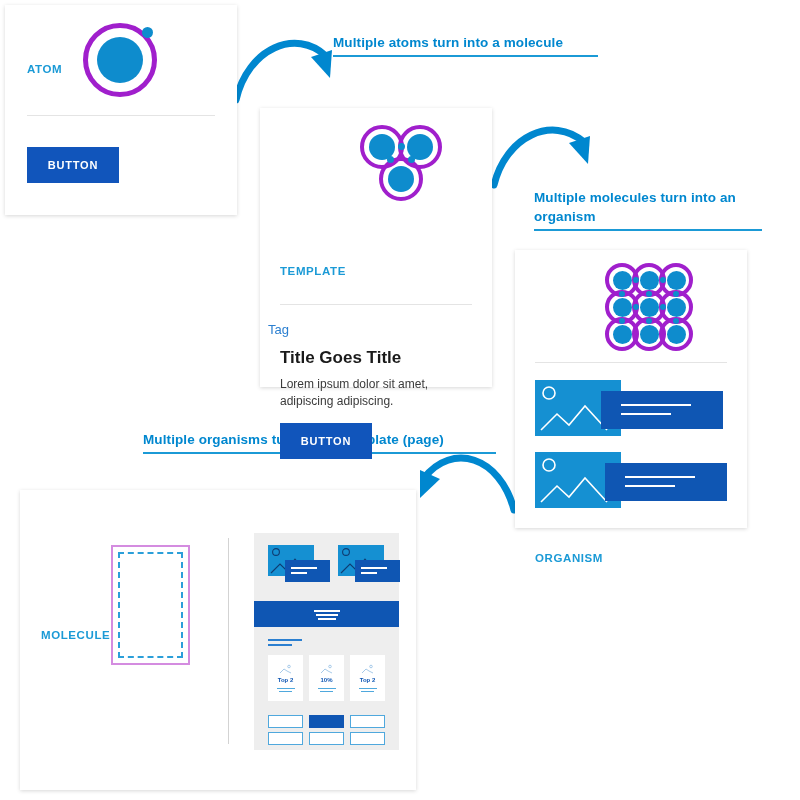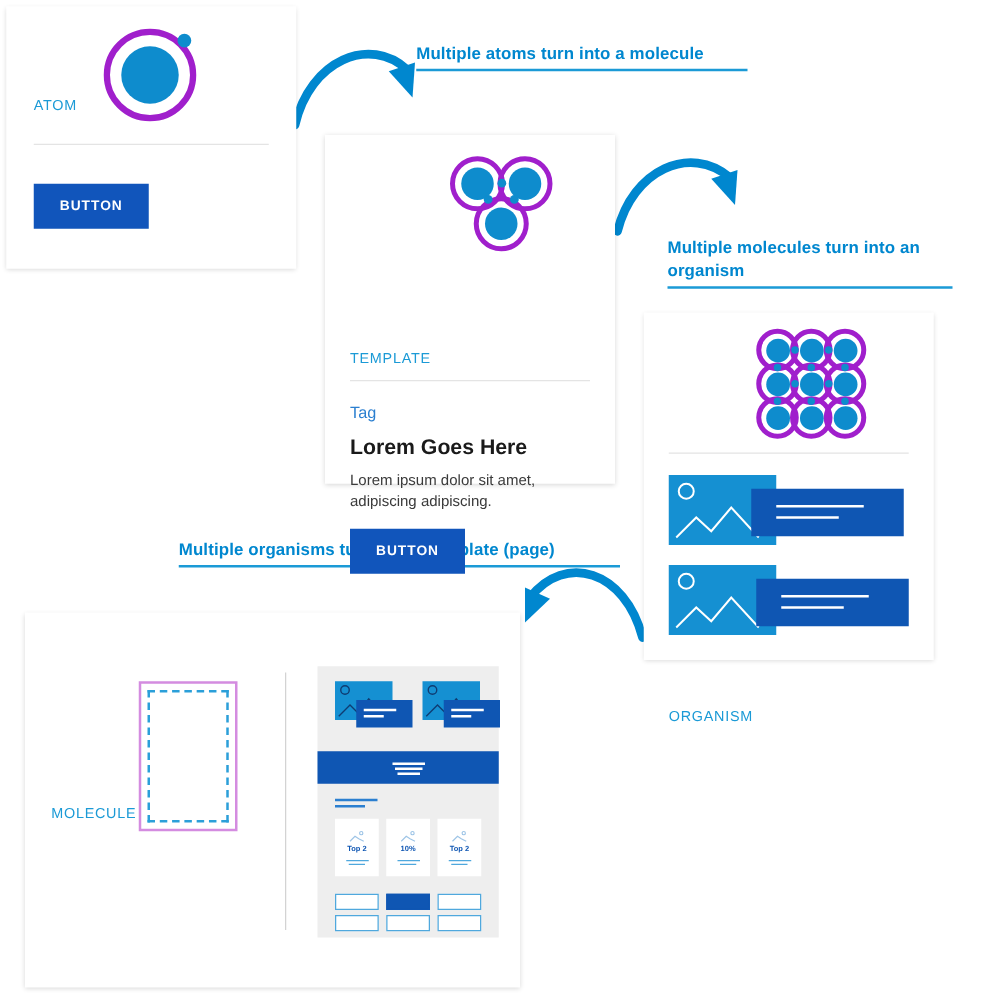--- a/index.html
+++ b/index.html
@@ -4,21 +4,21 @@
 <style>
   html,body{margin:0;padding:0;background:#ffffff;}
   body{width:800px;height:800px;position:relative;overflow:hidden;
        font-family:"Liberation Sans", sans-serif;}
 
   .stage{position:absolute;inset:0;width:800px;height:800px;}
 
   
   .card{position:absolute;background:#ffffff;box-shadow:0 1px 4px rgba(0,0,0,.16);}
 
-  .kicker{color:#1b9ad6;font-weight:normal;letter-spacing:.6px;margin-top:16px;}
+  .kicker{color:#1b9ad6;font-weight:bold;letter-spacing:.6px;}
 
   .divider{background:#e4e4e4;height:1px;width:100%;}
 
   .btn{background:#1155bb;color:#ffffff;display:flex;align-items:center;
        justify-content:center;font-weight:bold;letter-spacing:.8px;}
 
   
   .atom{position:relative;border-radius:50%;
         border:5px solid #a01fcc;box-sizing:border-box;
         display:flex;align-items:center;justify-content:center;}
@@ -119,23 +119,23 @@
       <div class="atom" style="position:absolute;left:19px;top:32px;width:44px;height:44px;border-width:4px;">
         <div class="nucleus" style="width:26px;height:26px;"></div>
       </div>
       <div class="electron" style="width:7px;height:7px;left:38px;top:18px;"></div>
       <div class="electron" style="width:7px;height:7px;left:27px;top:31px;"></div>
       <div class="electron" style="width:7px;height:7px;left:48px;top:31px;"></div>
     </div>
 
     <div class="divider" style="position:absolute;left:20px;top:196px;width:192px;"></div>
 
-    <div style="position:absolute;left:20px;top:214px;color:#2b7fd0;font-size:13px;text-align:center;">Tag</div>
-
-    <div style="position:absolute;left:20px;top:240px;color:#1a1a1a;font-size:17px;font-weight:bold;">Lorem Goes Here</div>
+    <div style="position:absolute;left:8px;top:214px;color:#2b7fd0;font-size:13px;text-align:center;">Tag</div>
+
+    <div style="position:absolute;left:20px;top:240px;color:#1a1a1a;font-size:17px;font-weight:bold;">Title Goes Title</div>
 
     <div style="position:absolute;left:20px;top:268px;width:175px;color:#3a3a3a;font-size:12px;line-height:17px;">Lorem ipsum dolor sit amet, adipiscing adipiscing.</div>
 
     <div class="btn" style="position:absolute;left:20px;top:315px;width:92px;height:36px;font-size:11px;">BUTTON</div>
   </div>
 
   <div class="card" style="left:515px;top:250px;width:232px;height:278px;">
 
     <div style="position:absolute;left:20px;top:302px;font-size:11.5px;" class="kicker">ORGANISM</div>
 

